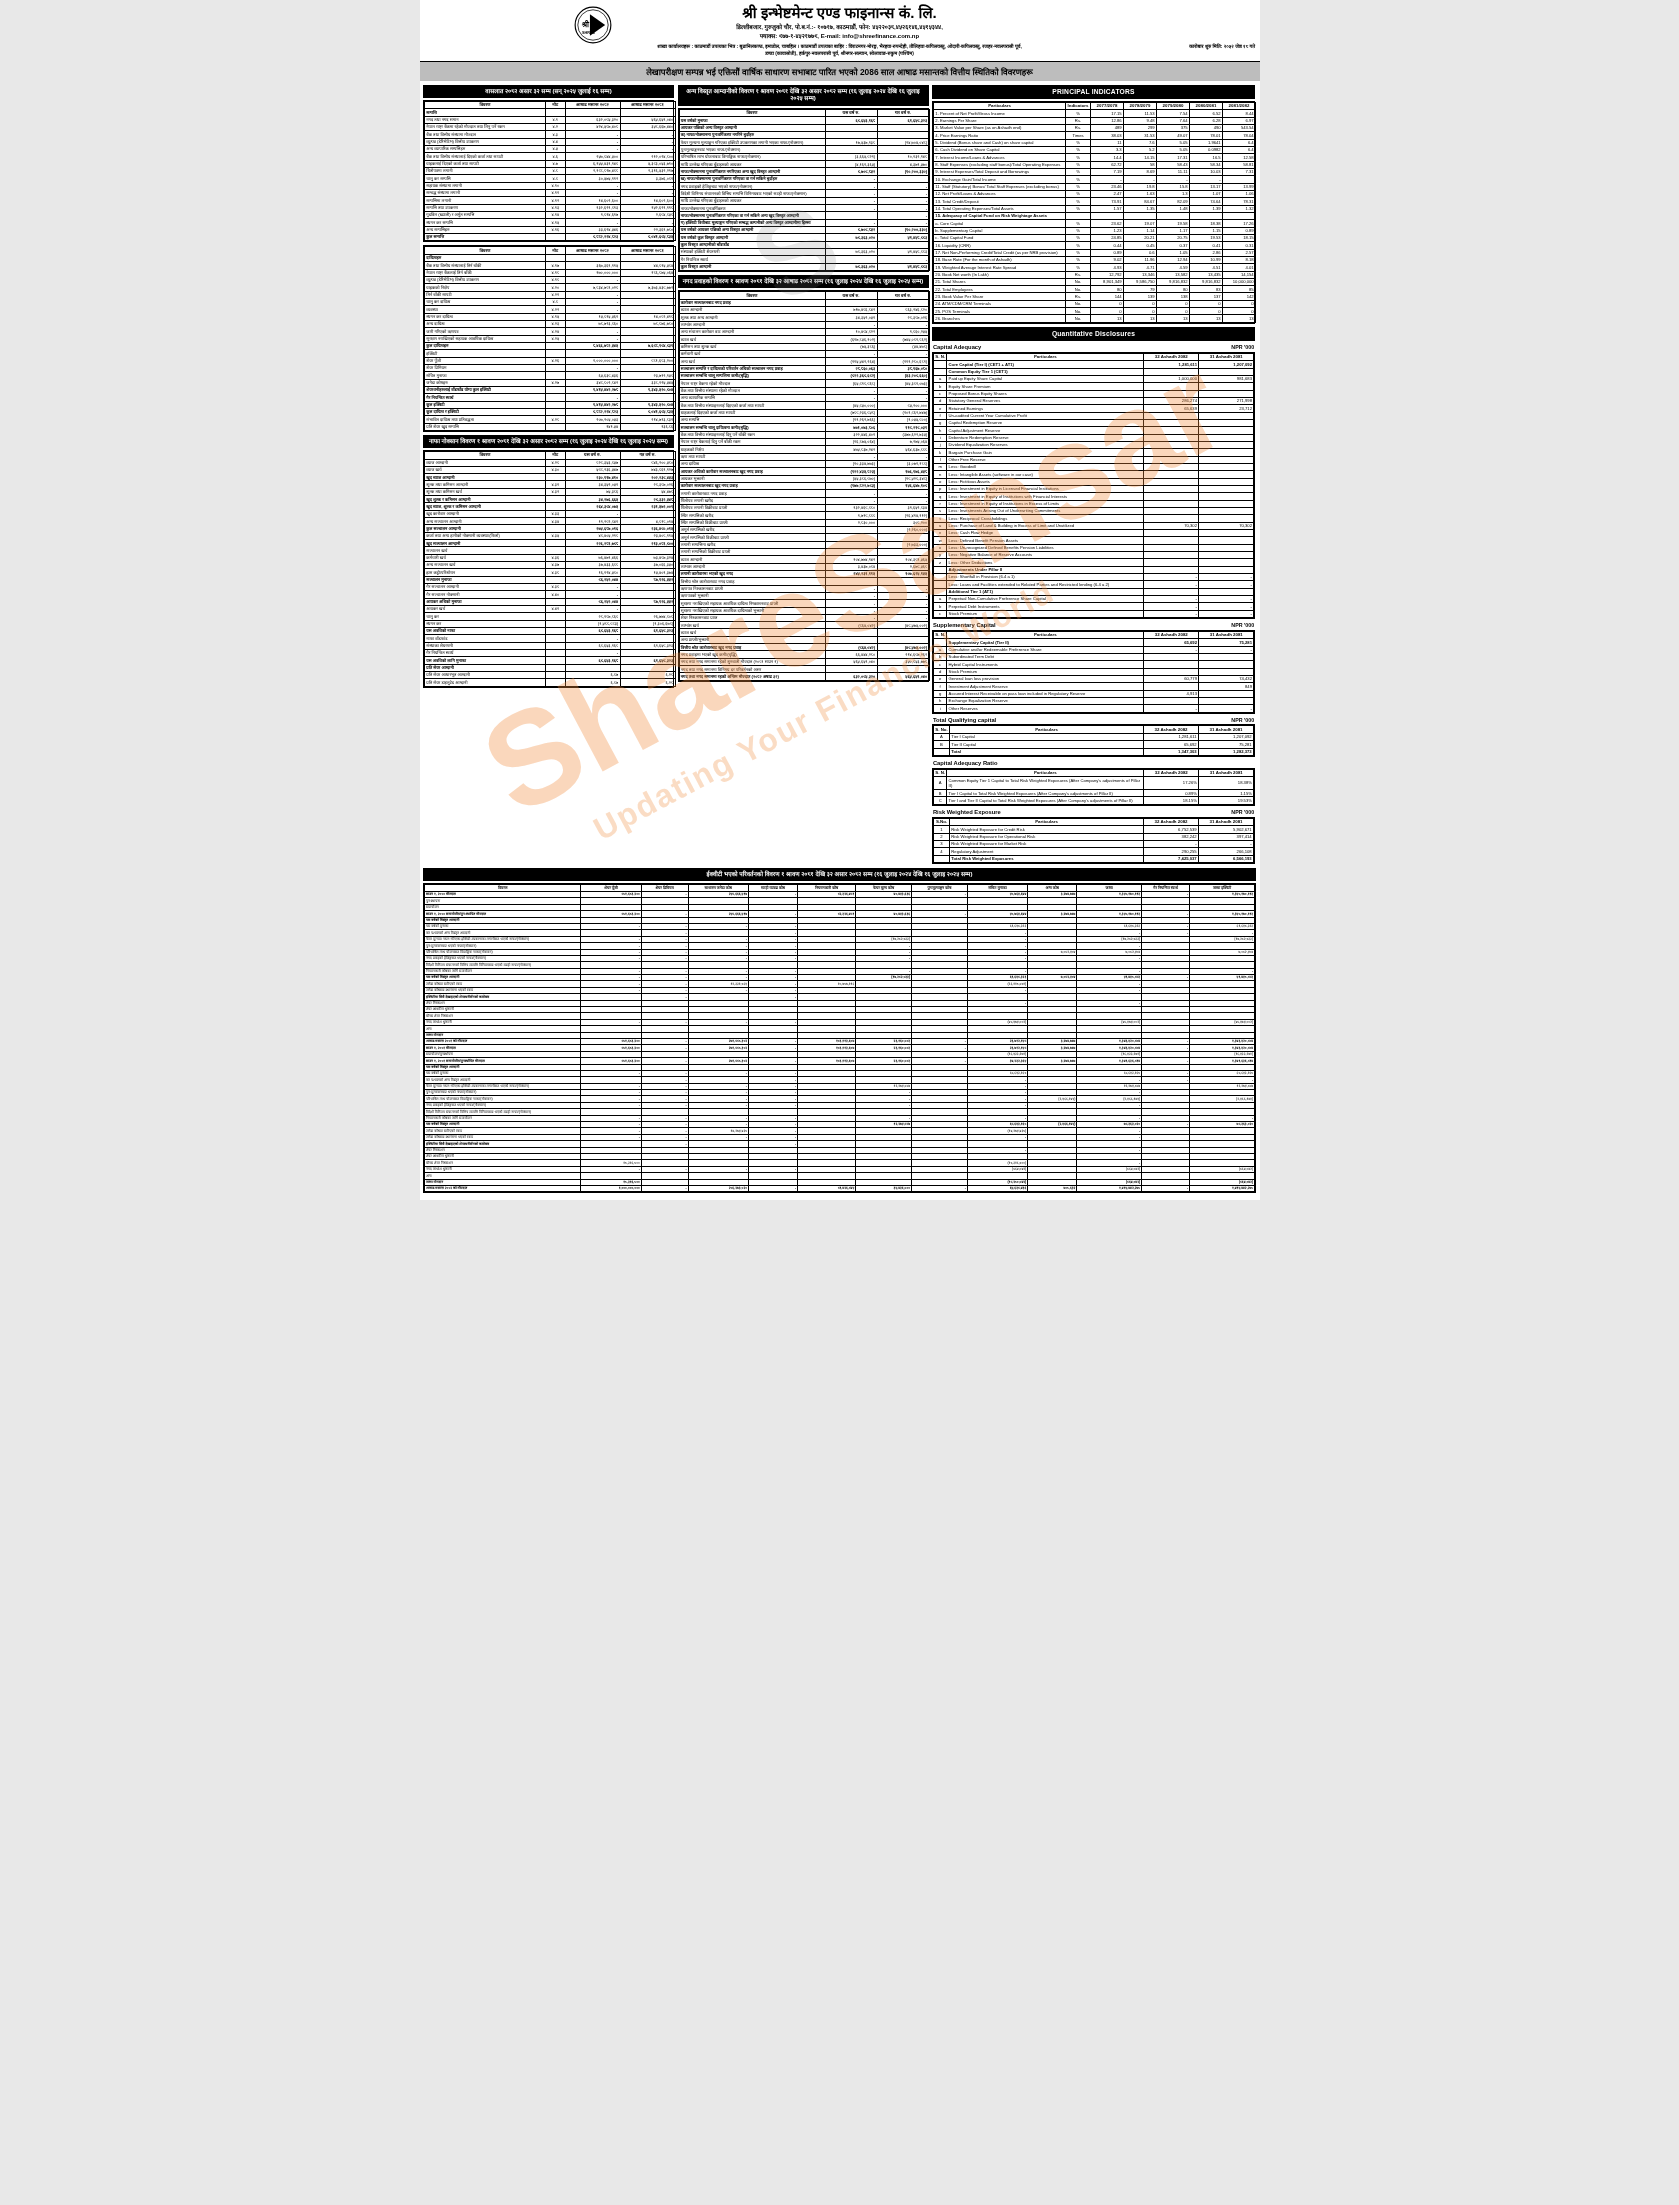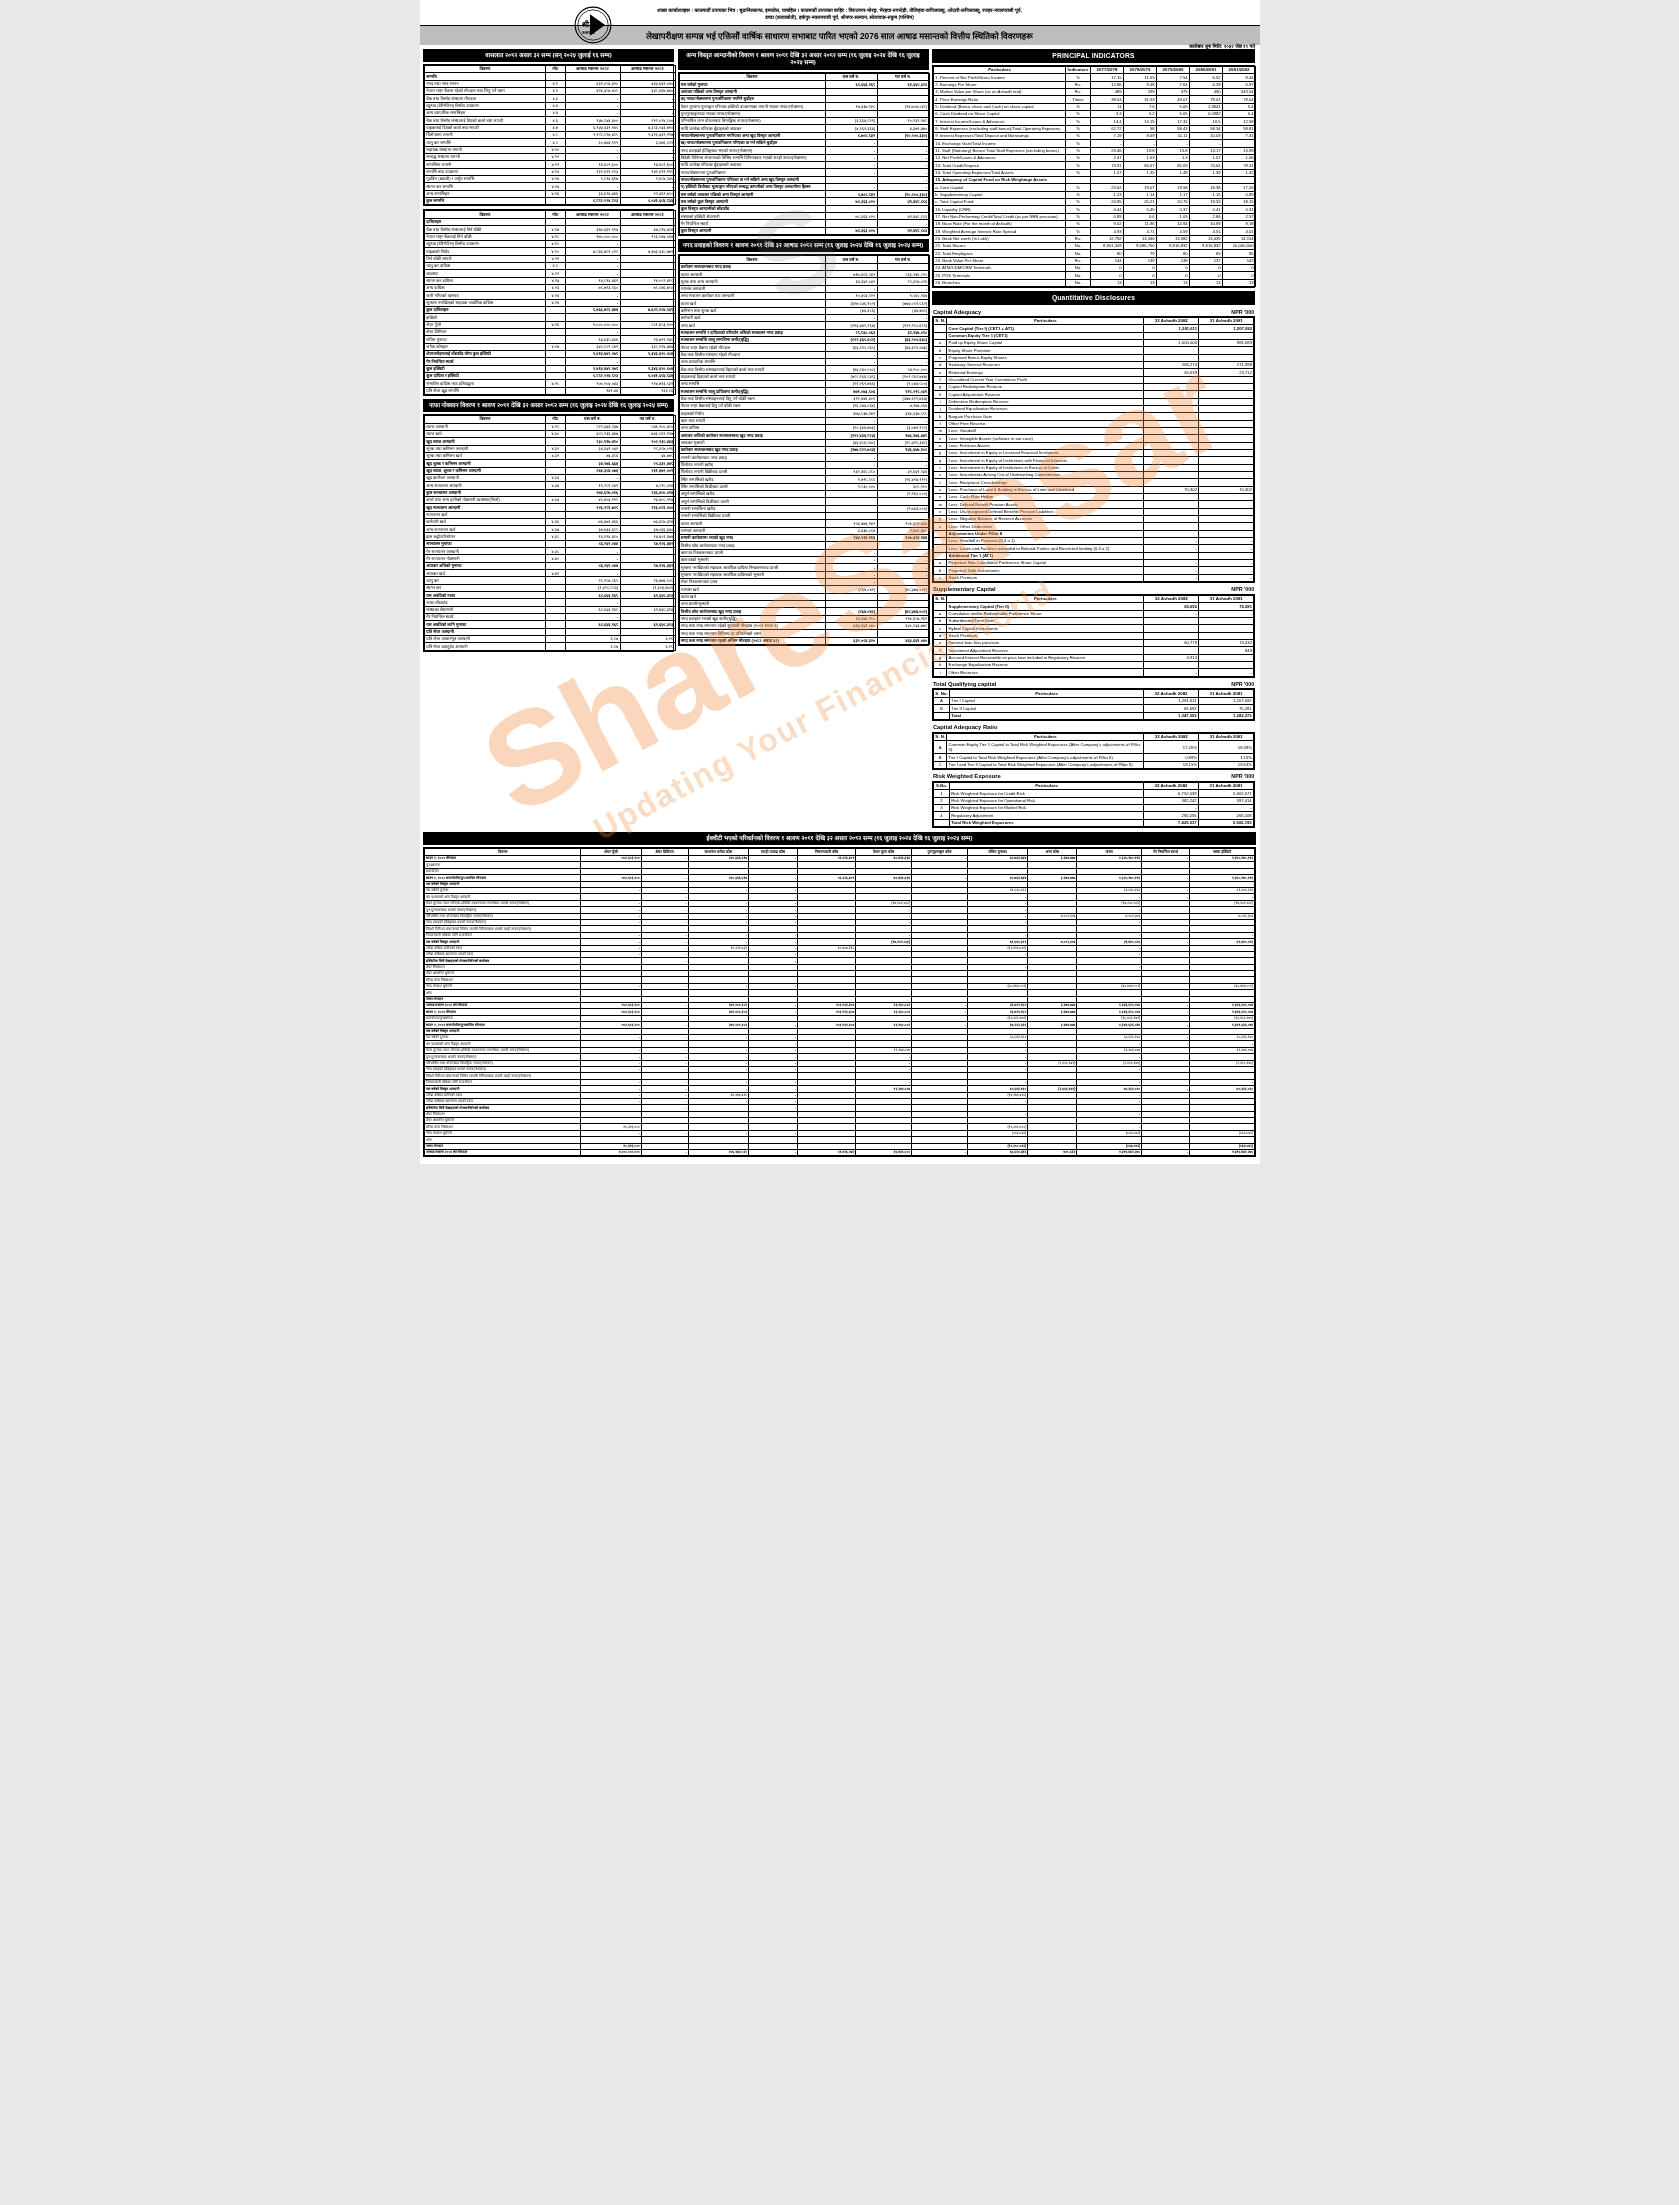--- a/index.html
+++ b/index.html
@@ -55,28 +55,33 @@
   <div class="wm wm2">Updating Your Financial World</div>
 
   <div class="hdr">
     <svg class="logo" viewBox="0 0 100 100">
       <circle cx="50" cy="50" r="47" fill="none" stroke="#000" stroke-width="3"></circle>
       <circle cx="50" cy="50" r="40" fill="none" stroke="#000" stroke-width="2"></circle>
       <polygon points="42,22 82,50 42,78" fill="#000"></polygon>
       <text x="30" y="56" font-size="20" font-weight="bold" text-anchor="middle" fill="#000">श्री</text>
       <text x="38" y="74" font-size="10" font-weight="bold" text-anchor="middle" fill="#000">SHREE</text>
     </svg>
+    <div class="hdr-center">
+      <div class="co-name">श्री इन्भेष्टमेन्ट एण्ड फाइनान्स कं. लि.</div>
+      <div class="co-addr">डिल्लीबजार, गुरुजुको चौर, पो.ब.नं.:- १०७१७, काठमाडौं, फोन: ४५२२०३८,४५२६१४६,४५१५३४४,</div>
+      <div class="co-fax">फ्याक्स: ९७७-१-४५२१७७९,  E-mail: info@shreefinance.com.np</div>
+    </div>
     <div class="branches">
       <span>शाखा कार्यालयहरू : काठमाडौं उपत्यका भित्र : बुढानिलकण्ठ, इमाडोल, चाबहिल । काठमाडौं उपत्यका बाहिर : विराटनगर-मोरङ्ग, भैरहवा-रुपन्देही, तौलिहवा-कपिलवस्तु, ओदारी-कपिलवस्तु, रजहर-नवलपरासी पूर्व,</span><br>
       <span>डण्डा (कावासोती), हर्कपुर-नवलपरासी पूर्व, श्रीनगर-सल्यान, सोलावाङ-रुकुम (पश्चिम)</span>
     </div>
     <div class="start-date">कारोबार शुरु मिति: २०५२ जेष्ठ १८ गते</div>
   </div>
 
-  <div class="titleband">लेखापरीक्षण सम्पन्न भई एक्तिसौं वार्षिक साधारण सभाबाट पारित भएको 2076 साल आषाढ मसान्तको वित्तीय स्थितिको विवरणहरू</div>
+  <div class="titleband">लेखापरीक्षण सम्पन्न भई एक्तिसौं वार्षिक साधारण सभाबाट पारित भएको 2086 साल आषाढ मसान्तको वित्तीय स्थितिको विवरणहरू</div>
 
   <div class="cols">
 
     <div class="col-l">
       <div class="band">वासलात २०८२ असार ३२ सम्म (सन् २०२५ जुलाई १६ सम्म)</div>
       <div class="tblwrap mt" style="margin-top:1.8px;">
         <table>
           <colgroup>
               <col style="width:121px">
               <col style="width:19.5px">

